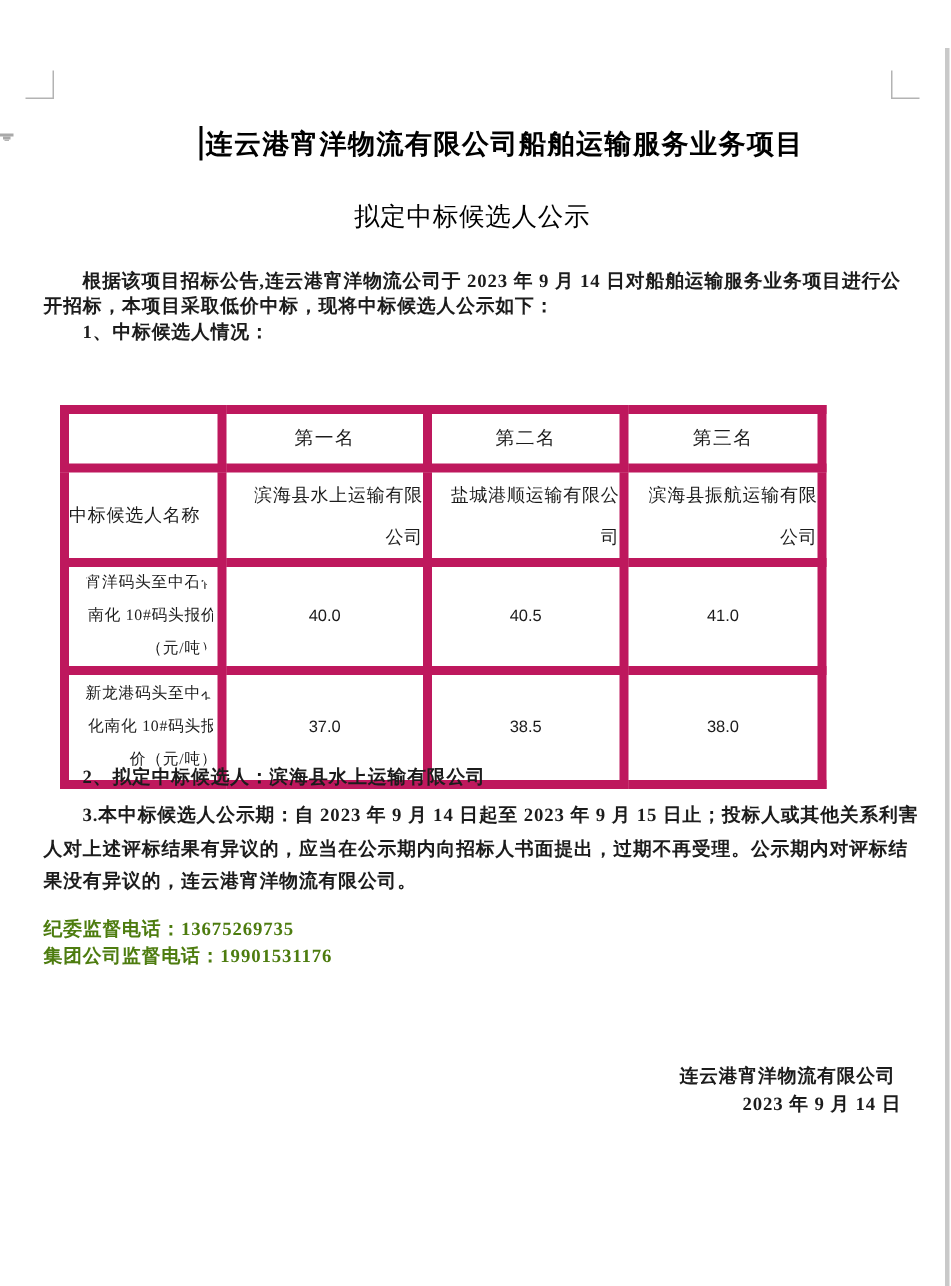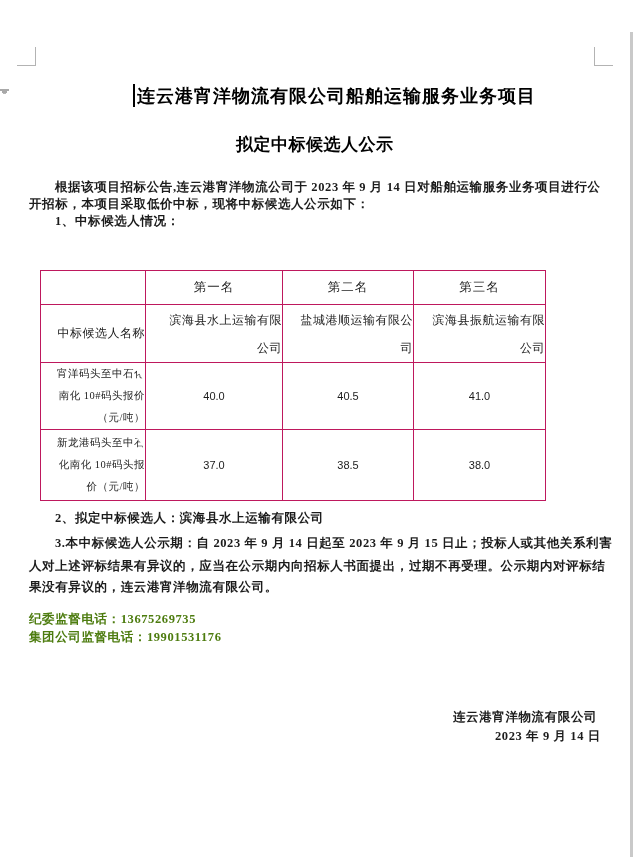--- a/index.html
+++ b/index.html
@@ -40,21 +40,21 @@
     left: 137px; top: 52px;
     font-size: 18px; font-weight: bold; color: #000;
     letter-spacing: 1px;
   }
   .text-cursor {
     position: absolute; left: 133px; top: 52px; width: 2px; height: 23px;
     background: #000;
   }
   .doc-subtitle {
     left: 236px; top: 101px;
-    font-size: 17px; font-weight: bold; color: #000;
+    font-size: 17px; font-weight: normal; color: #000;
     letter-spacing: 0.5px;
   }
   .body-text { font-size: 12.5px; letter-spacing: 0.6px; }
   .bold { font-weight: bold; color: #4d7c0f; }
 
   .p1-l1 { left: 55px; top: 147px; }
   .p1-l2 { left: 29px; top: 164px; }
   .item1 { left: 55px; top: 181px; }
   .item2 { left: 55px; top: 478px; }
   .p3-l1 { left: 55px; top: 503px; }
@@ -64,31 +64,31 @@
   .phone2 { left: 29px; top: 597px; }
   .sig-company { left: 453px; top: 677px; }
   .sig-date { left: 495px; top: 696px; }
 
   table.bid {
     position: absolute; left: 40px; top: 238px;
     width: 505px; height: 225px;
     border-collapse: collapse; table-layout: fixed;
   }
   table.bid td {
-    border: 1px solid #be185d;
+    border: 6px solid #be185d;
     padding: 0;
     vertical-align: middle;
     overflow: hidden;
   }
   .hdr-row td { height: 33px; text-align: center; font-size: 12.5px; letter-spacing: 1px; }
   .name-row td { height: 57px; }
   .price-row-1 td { height: 65px; }
   .price-row-2 td { height: 70px; }
   td.row-label {
-    text-align: right; font-size: 12px; letter-spacing: 0.5px;
+    text-align: left; font-size: 12px; letter-spacing: 0.5px;
     padding-left: 6px;
   }
   td.candidate {
     text-align: right; font-size: 12px; line-height: 28px;
     letter-spacing: 0.5px; white-space: pre-line;
   }
   td.price-label {
     text-align: right; font-size: 10.5px; line-height: 22px;
     letter-spacing: 0.5px; white-space: pre-line; padding-left: 5px; border-radius: 27px;
   }

